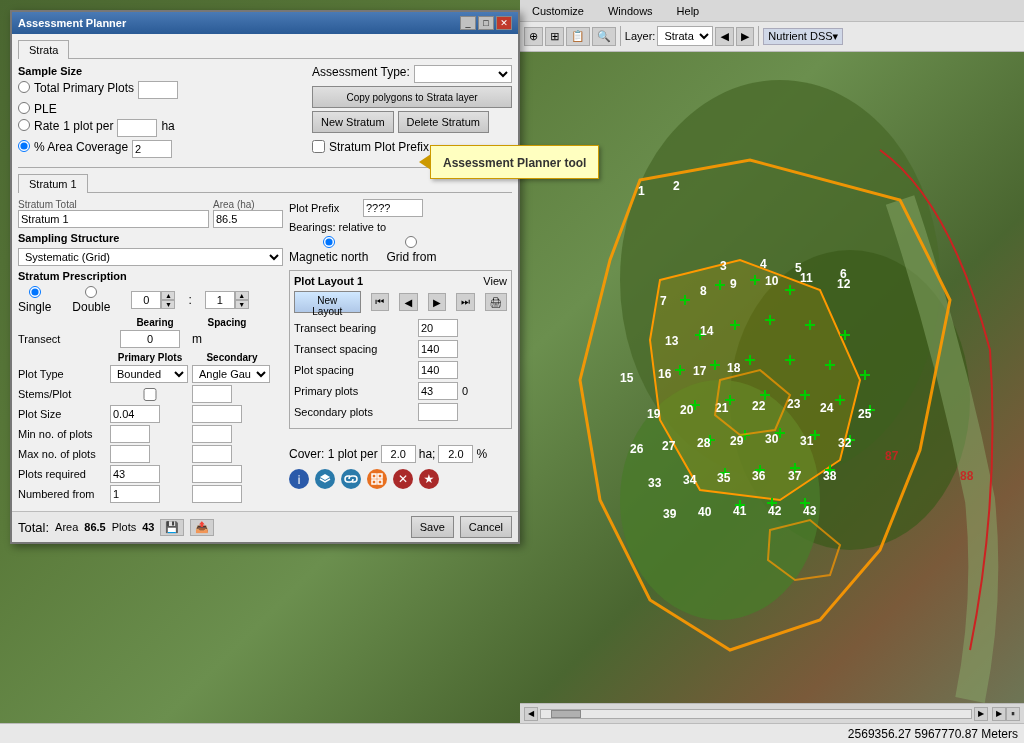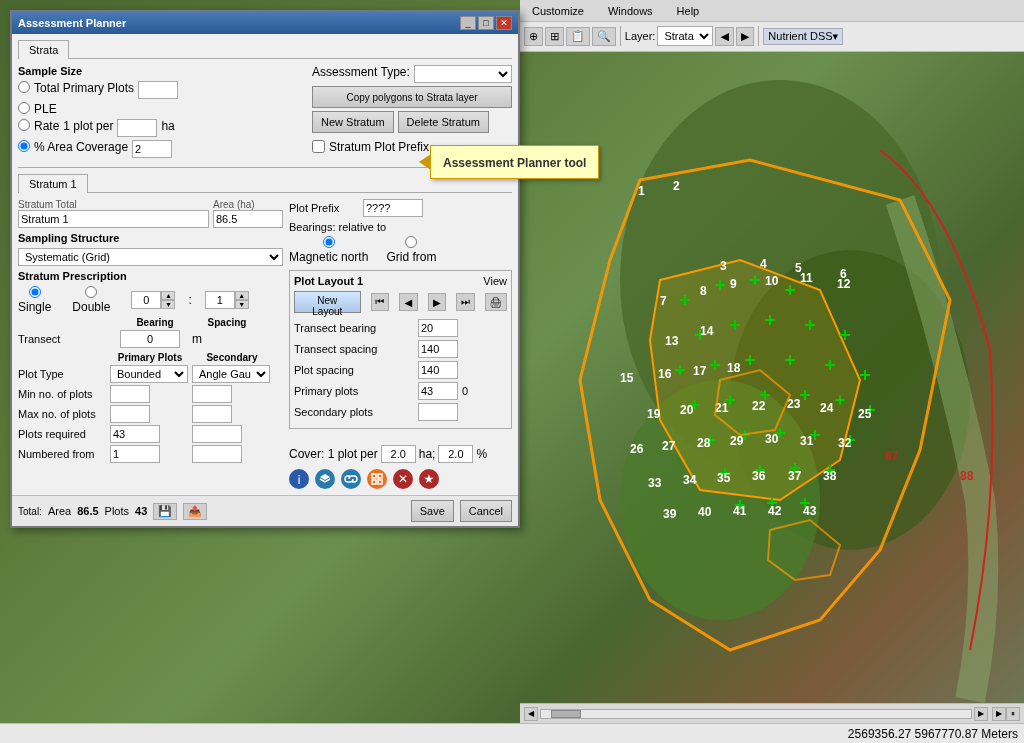--- a/index.html
+++ b/index.html
@@ -499,21 +499,32 @@
             <div style="display:grid;grid-template-columns:90px 80px 80px;gap:2px;align-items:center;margin-bottom:2px;">
               <span style="font-size:11px;">Plot Type</span>
               <select class="form-select" style="width:78px;">
                 <option>Bounded</option>
               </select>
               <select class="form-select" style="width:78px;">
                 <option>Angle Gaug▾</option>
               </select>
             </div>
 
-
+            <div style="display:grid;grid-template-columns:90px 80px 80px;gap:2px;align-items:center;margin-bottom:2px;">
+              <span style="font-size:11px;">Stems/Plot</span>
+              <input type="checkbox" style="">
+              <input class="form-input small-input" type="text" style="">
+
+            </div>
+
+            <div style="display:grid;grid-template-columns:90px 80px 80px;gap:2px;align-items:center;margin-bottom:2px;">
+              <span style="font-size:11px;">Plot Size</span>
+              <input class="form-input" style="width: 50px;" value="0.04" type="text">
+              <input class="form-input" style="width: 50px;" type="text">
+            </div>
 
             <div style="display:grid;grid-template-columns:90px 80px 80px;gap:2px;align-items:center;margin-bottom:2px;">
               <span style="font-size:11px;">Min no. of plots</span>
               <input class="form-input small-input" type="text" style="">
               <input class="form-input small-input" type="text" style="">
             </div>
 
             <div style="display:grid;grid-template-columns:90px 80px 80px;gap:2px;align-items:center;margin-bottom:2px;">
               <span style="font-size:11px;">Max no. of plots</span>
               <input class="form-input small-input" type="text" style="">
@@ -633,21 +644,21 @@
           </div>
 
         </div>
       </div>
 
     </div>
 
     <div class="dialog-footer">
 
       <div style="flex:1;display:flex;align-items:center;gap:6px;">
-        <span style="font-size:10px;">Total:</span>
+        <span style="font-size:13px;">Total:</span>
         <span style="font-size:11px;">Area</span>
         <span style="font-size:11px;font-weight:bold;">86.5</span>
         <span style="font-size:11px;">Plots</span>
         <span style="font-size:11px;font-weight:bold;">43</span>
         <button class="status-btn">💾</button>
         <button class="status-btn">📤</button>
       </div>
       <button class="btn">Save</button>
       <button class="btn">Cancel</button>
     </div>

